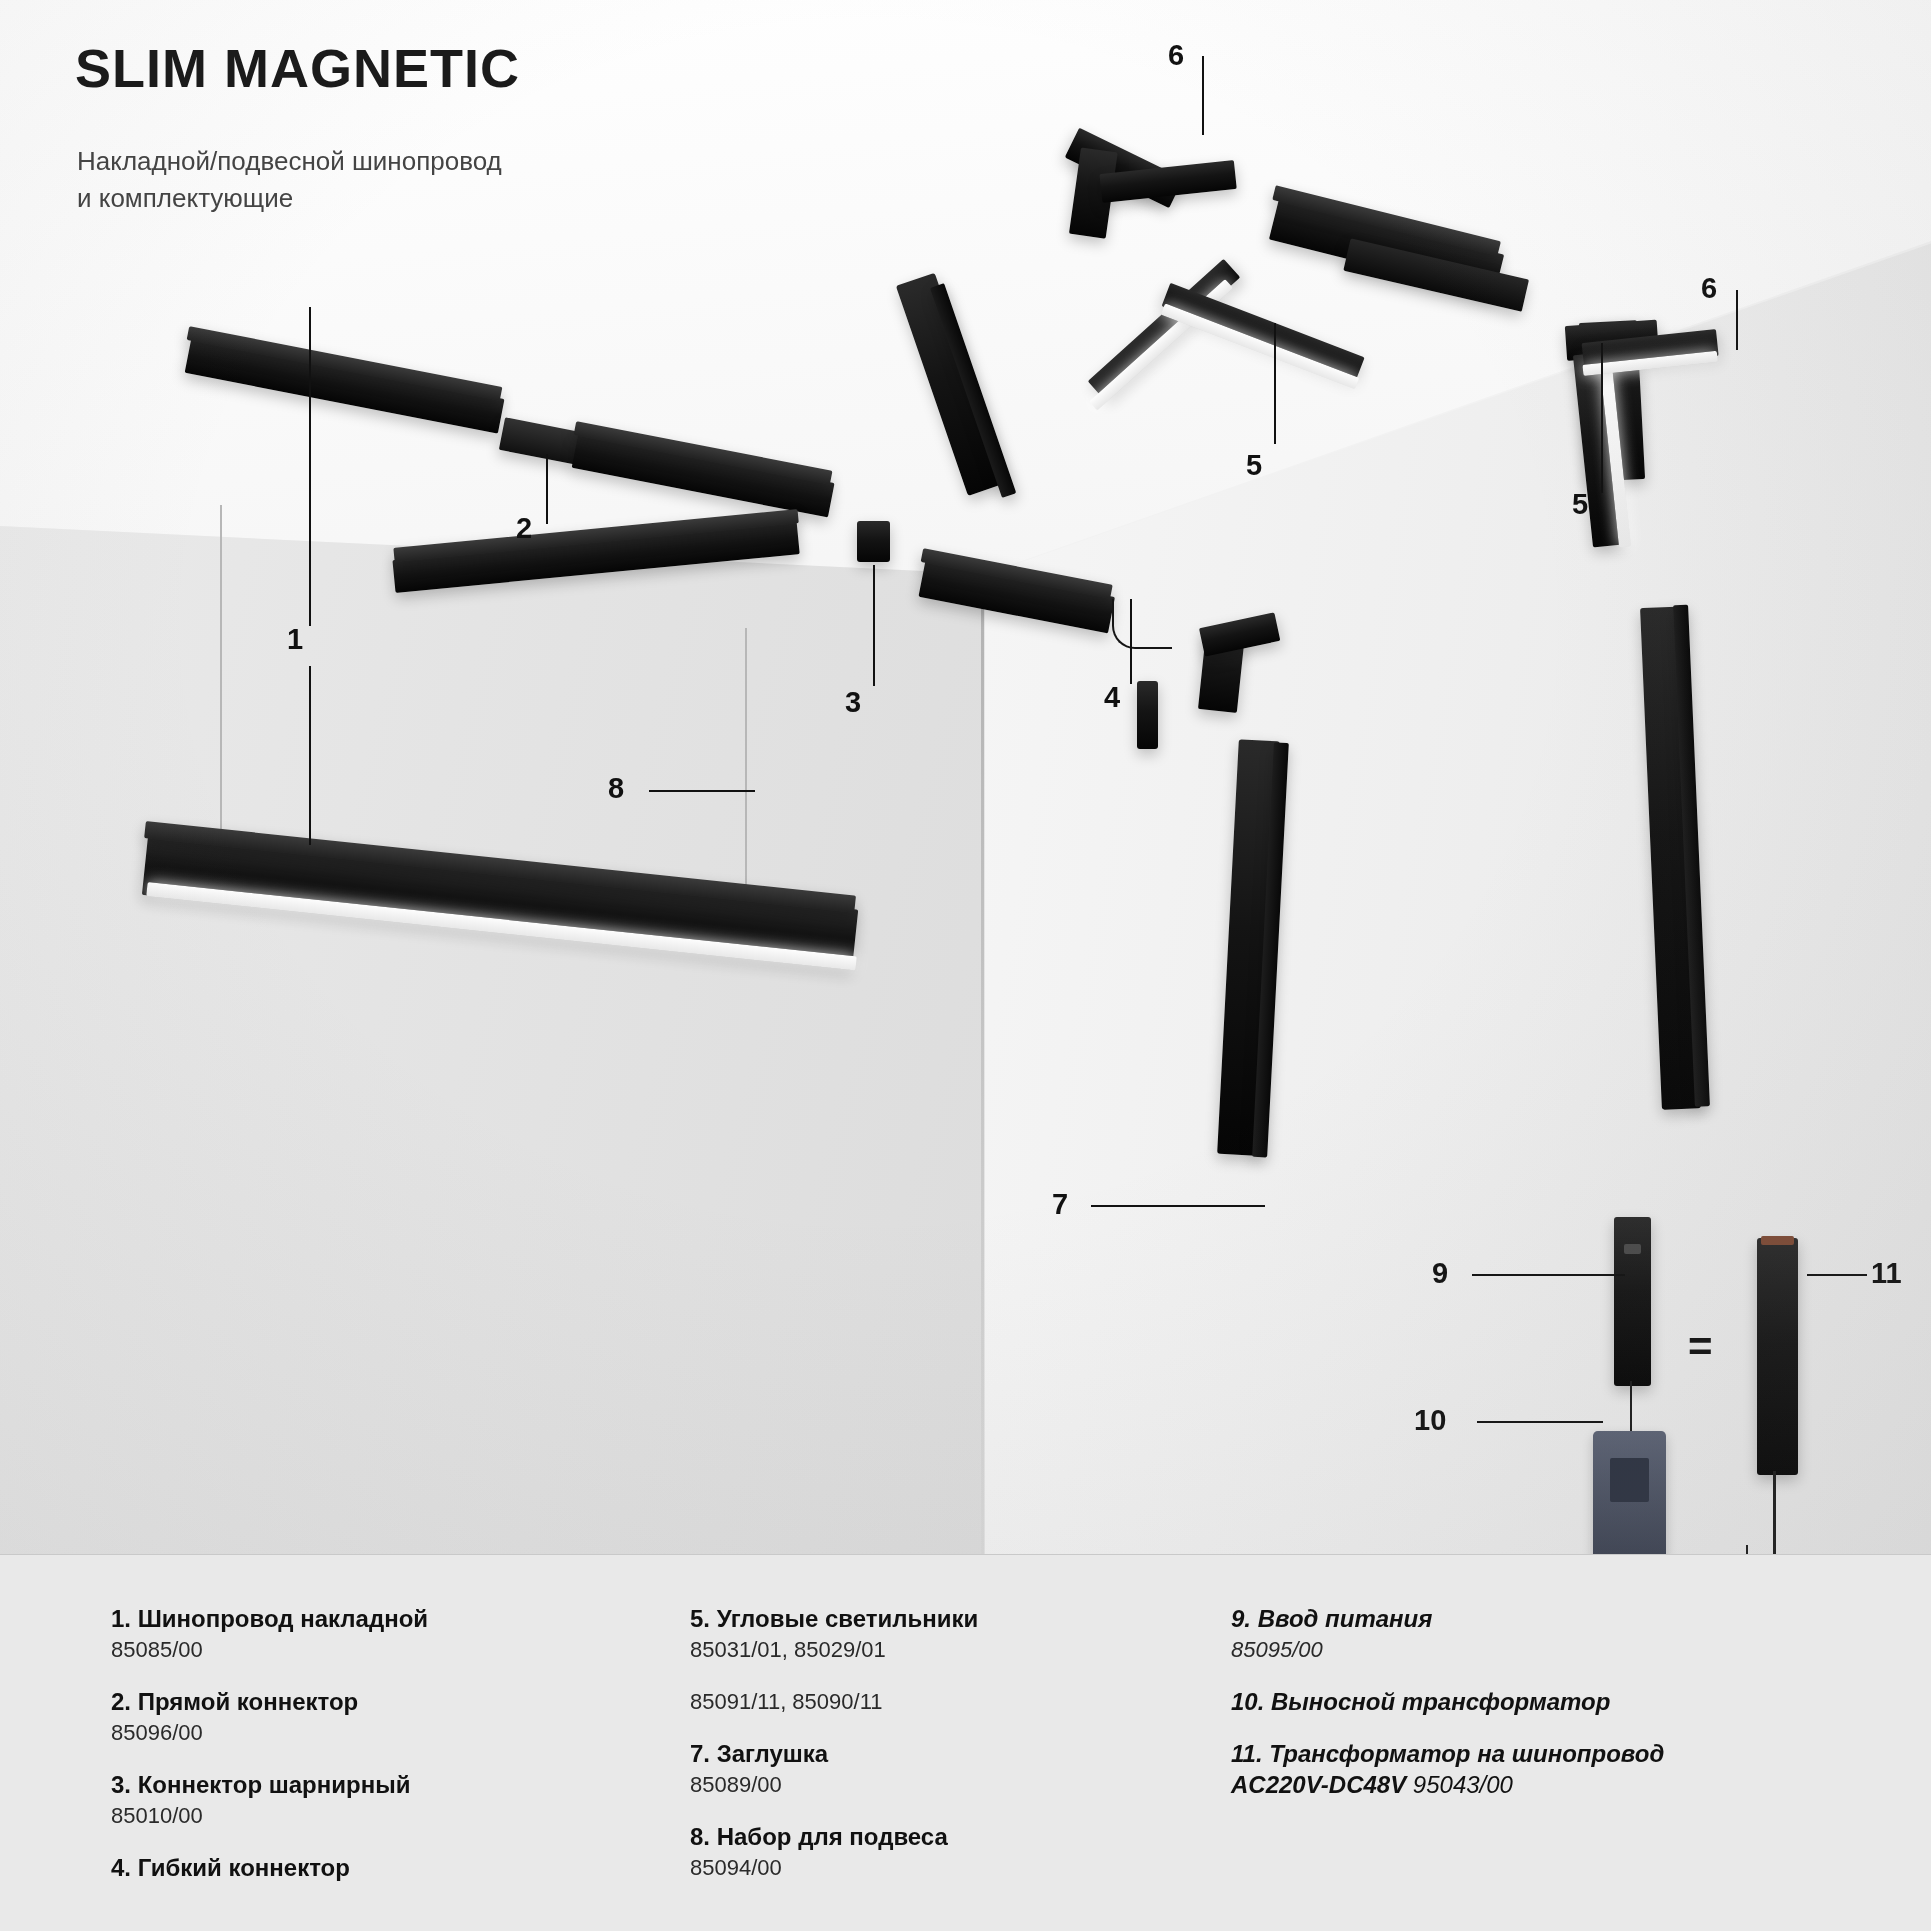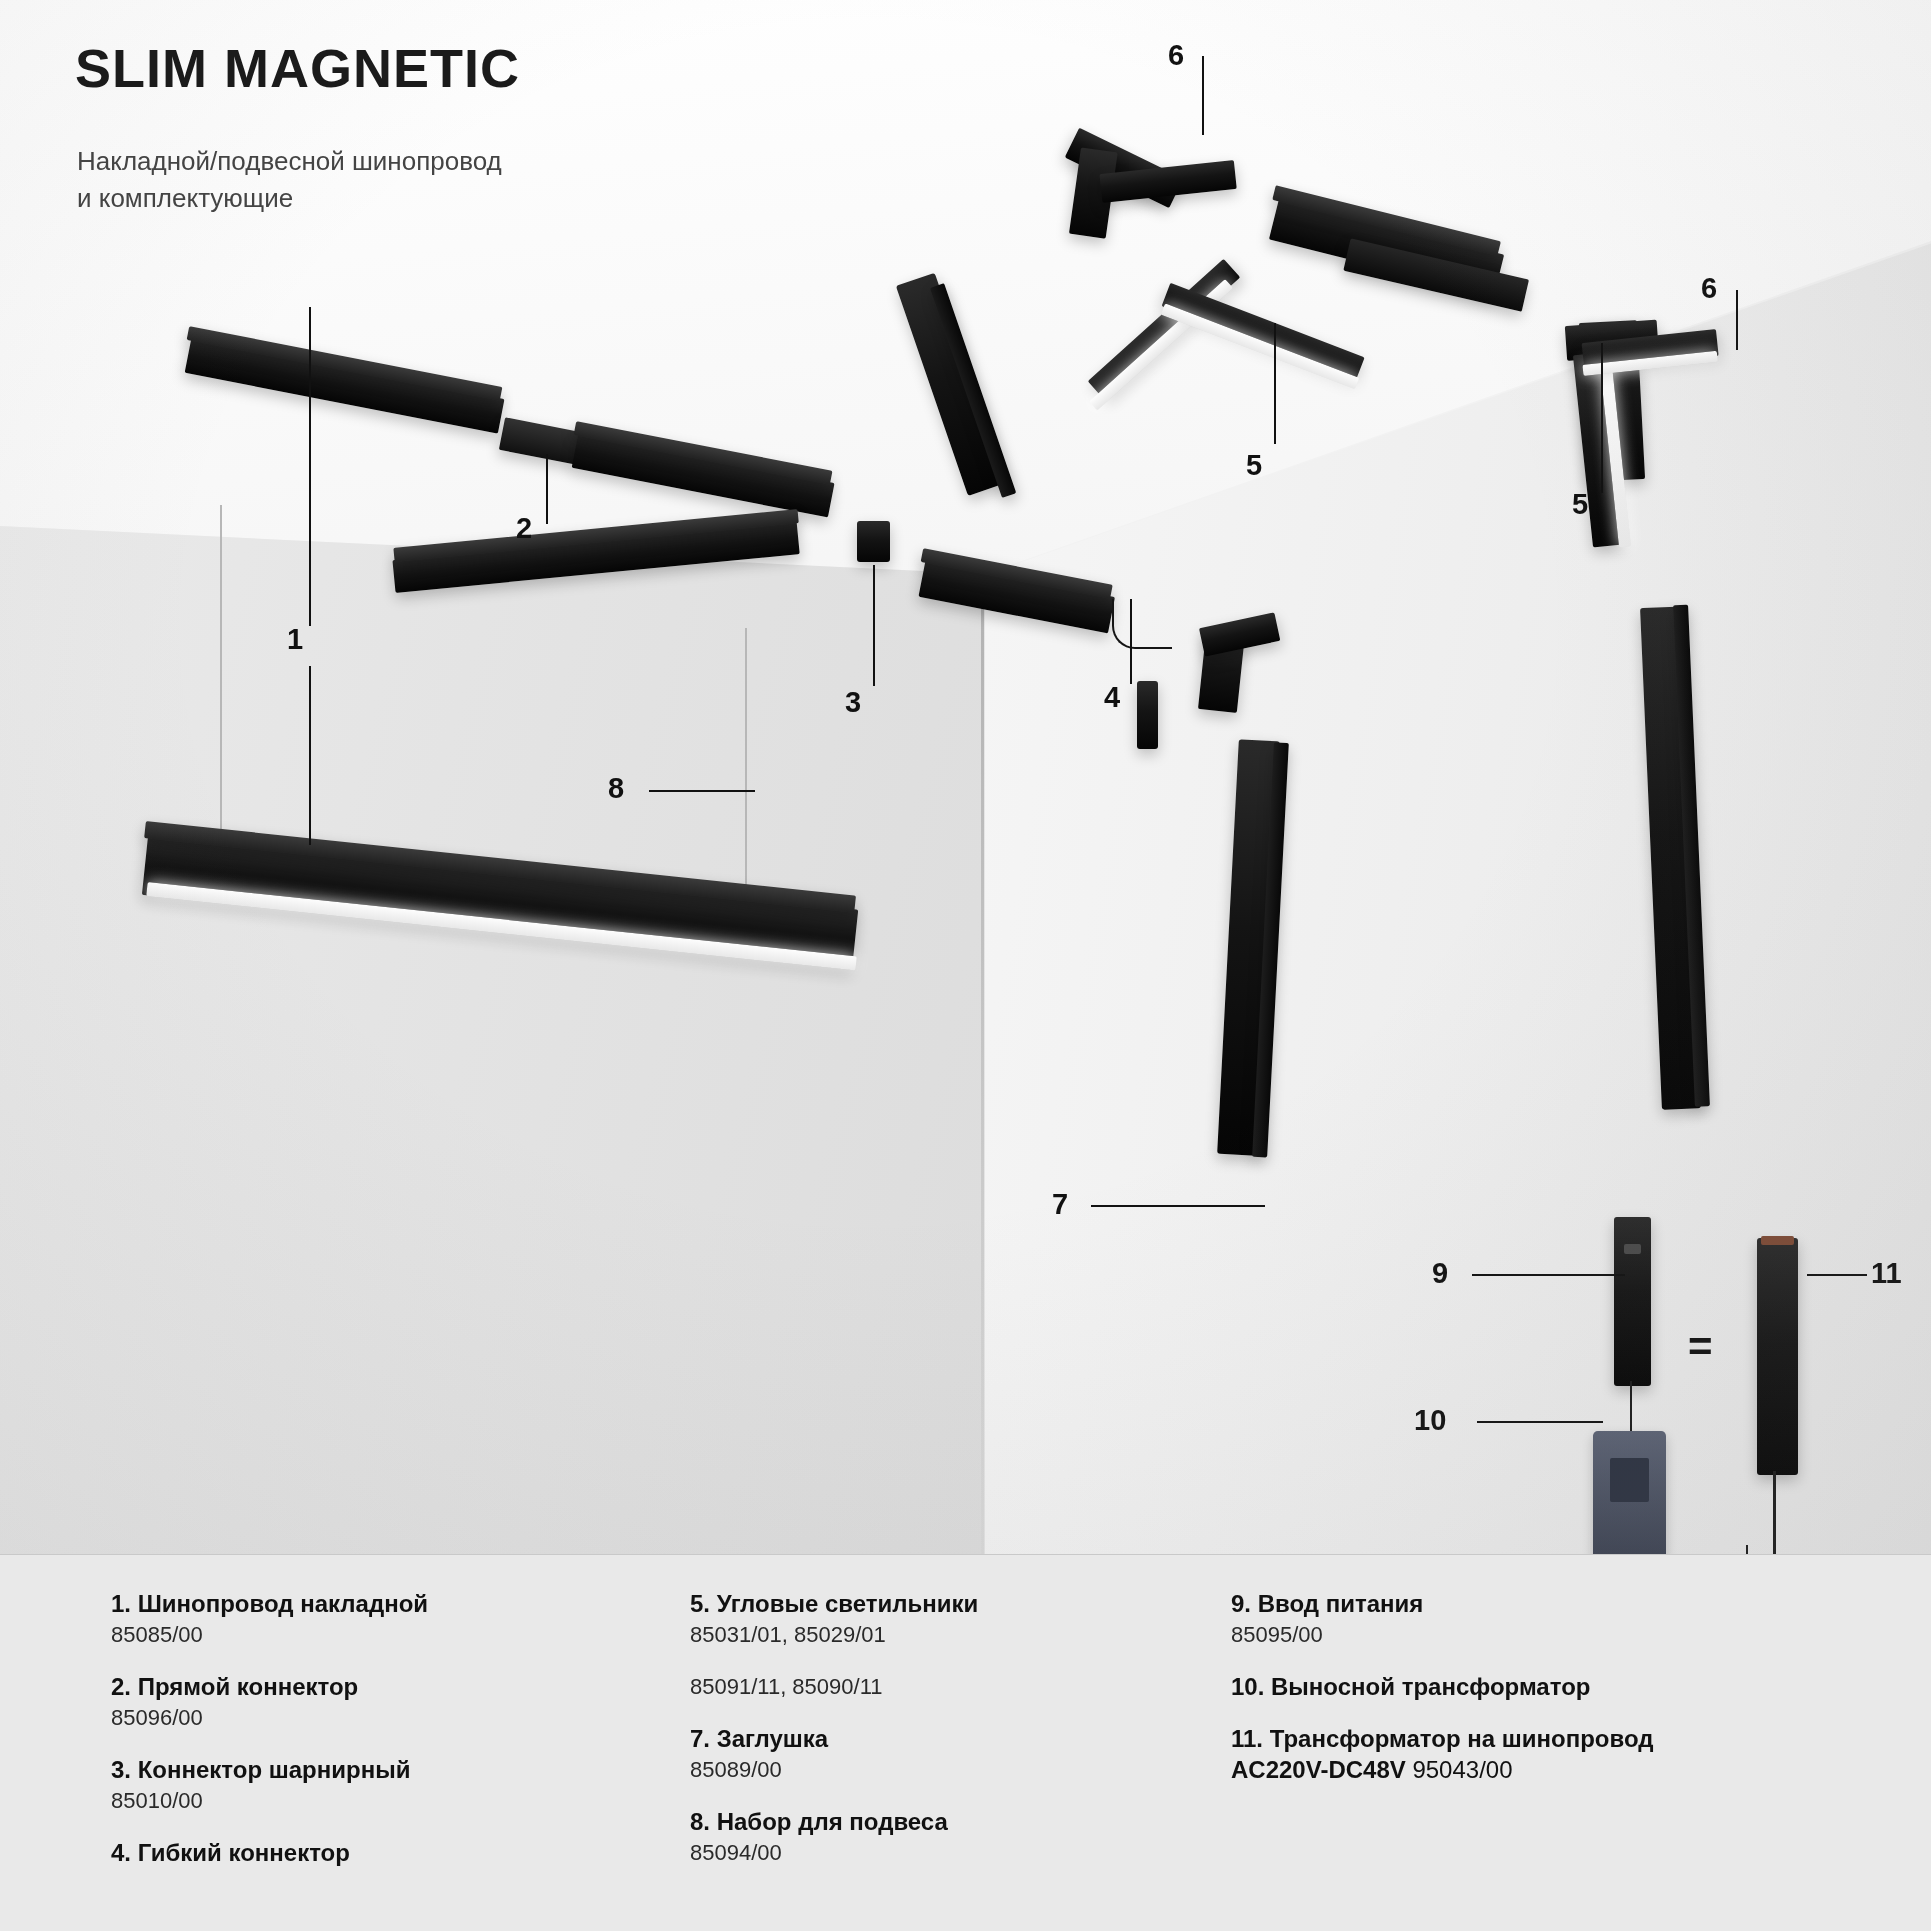--- a/index.html
+++ b/index.html
@@ -77,24 +77,24 @@
 
   
   .legend{
     position:absolute;left:0;top:1554px;width:1931px;height:377px;
     background:#e9e9e9;border-top:1.9px solid #c9c9c9;
   }
   .legend-cols{
     position:absolute;left:0;top:0;width:1931px;height:377px;
     display:flex;
   }
-  .col{padding-top:33px;}
+  .col{padding-top:48px;}
   .col1{width:579px;padding-left:111px;}
   .col2{width:541px;}
-  .col3{width:676px;}
+  .col3{width:676px;font-style:italic;}
   .entry{margin-bottom:21px;}
   .entry .name{font-size:24px;font-weight:bold;color:#111;line-height:31px;}
   .entry .code{font-size:22px;color:#2a2a2a;line-height:31px;}
   .entry .name .code-inline{font-weight:normal;}
 </style>
 </head>
 <body>
 
 <div class="page">
 

